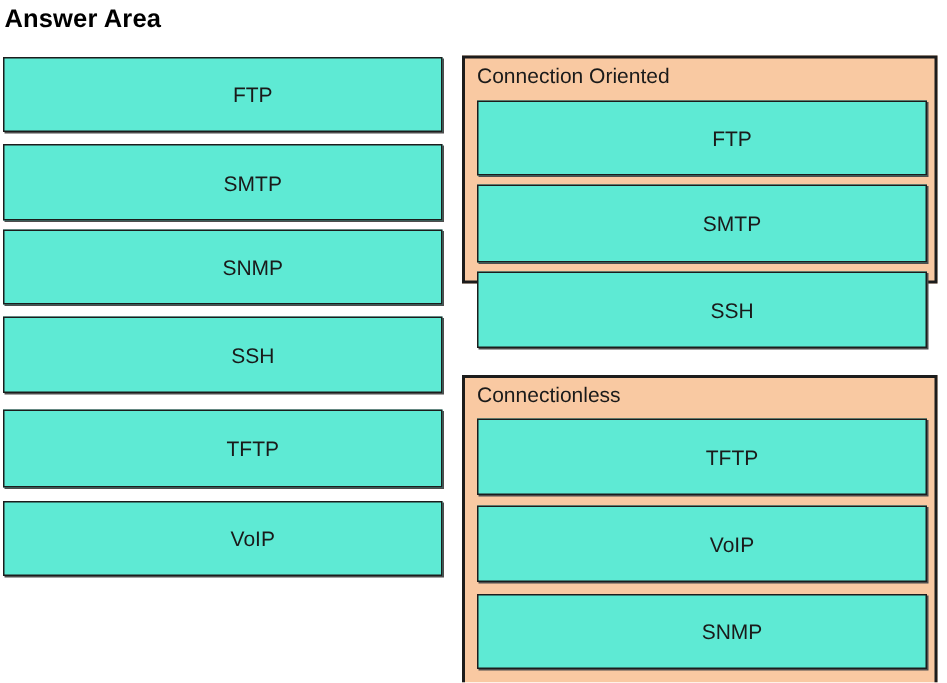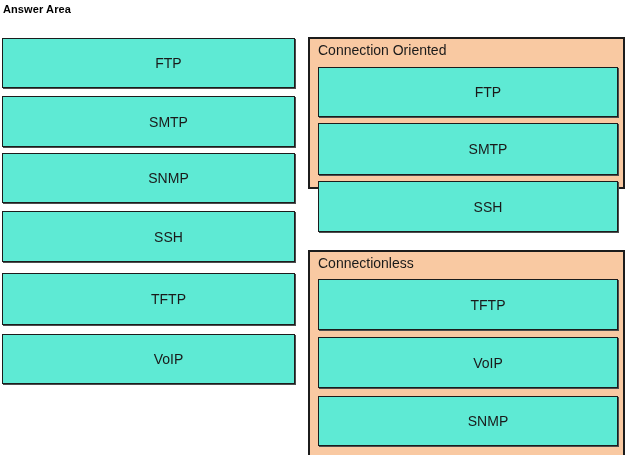--- a/index.html
+++ b/index.html
@@ -12,21 +12,21 @@
     position: relative;
     width: 631px;
     height: 455px;
     background: #ffffff;
     overflow: hidden;
   }
   .page-title {
     position: absolute;
     left: 3px;
     top: 3px;
-    font-size: 11px;
+    font-size: 17px;
     font-weight: bold;
     color: #000000;
     letter-spacing: 0.1px;
   }
   
   .tile {
     position: absolute;
     background: #5eead4;
     border: 1px solid #1c1c1c;
     box-shadow: 1px 1px 0 #4d4d4d;

